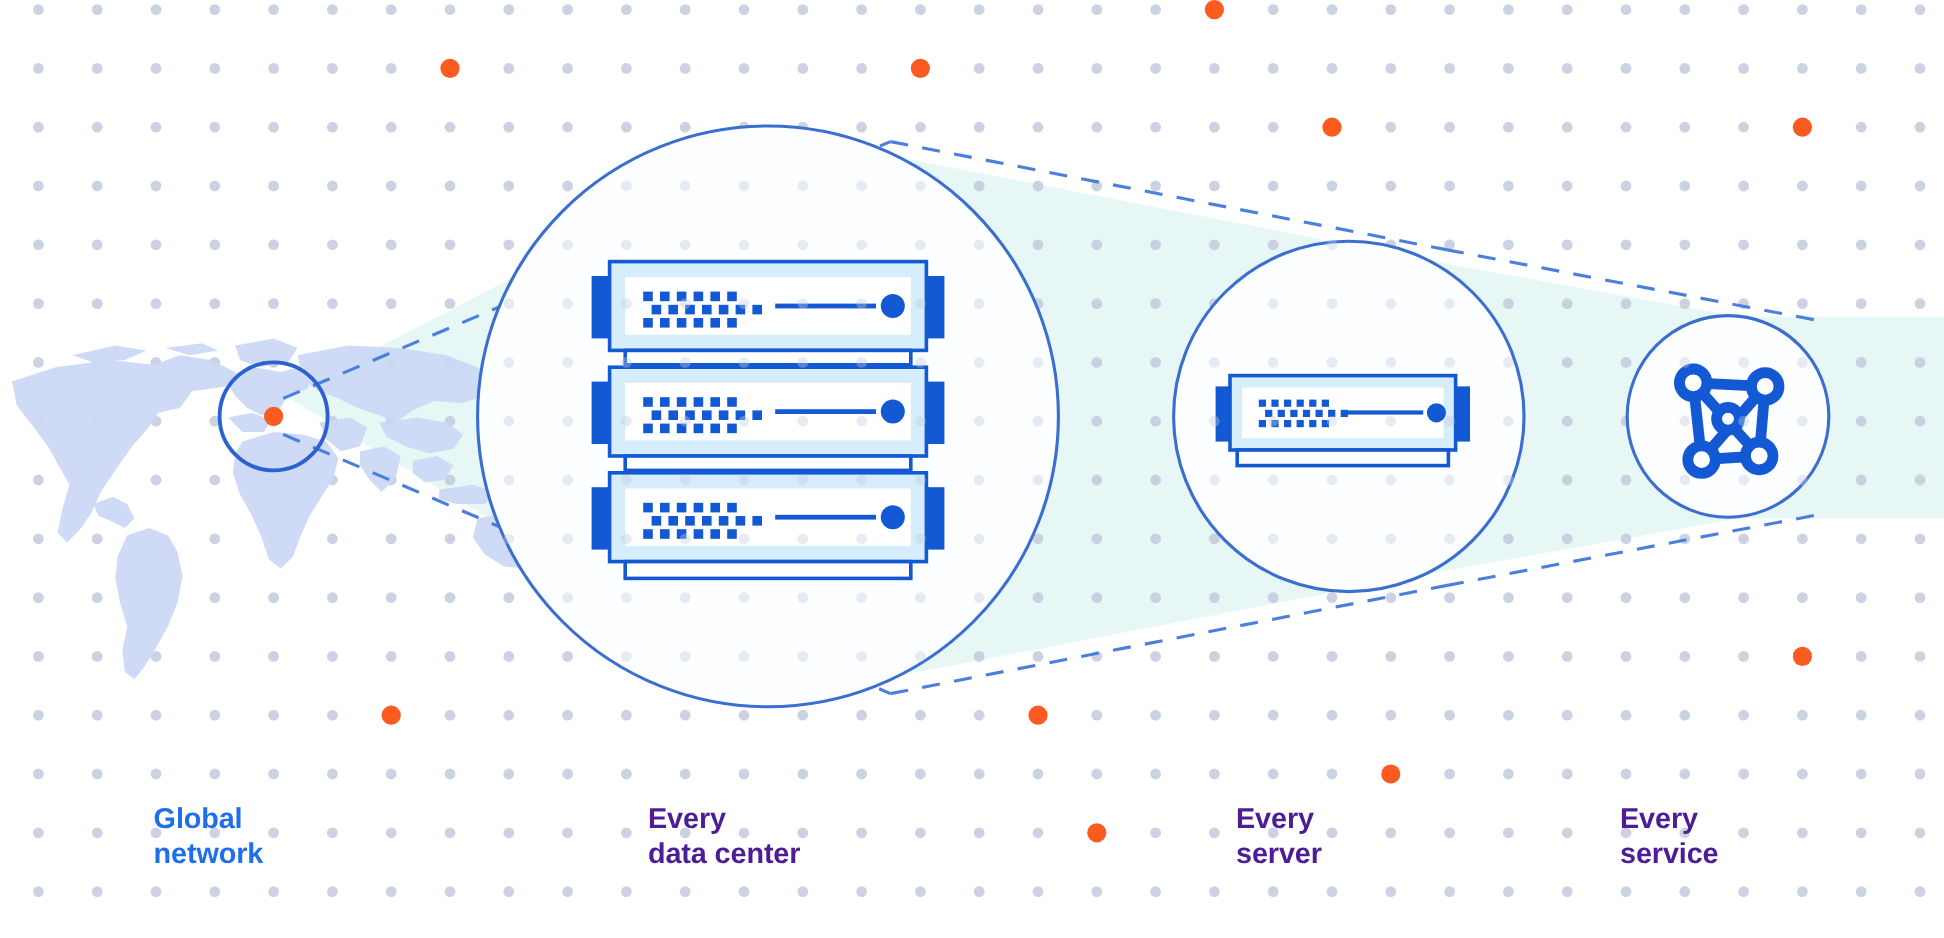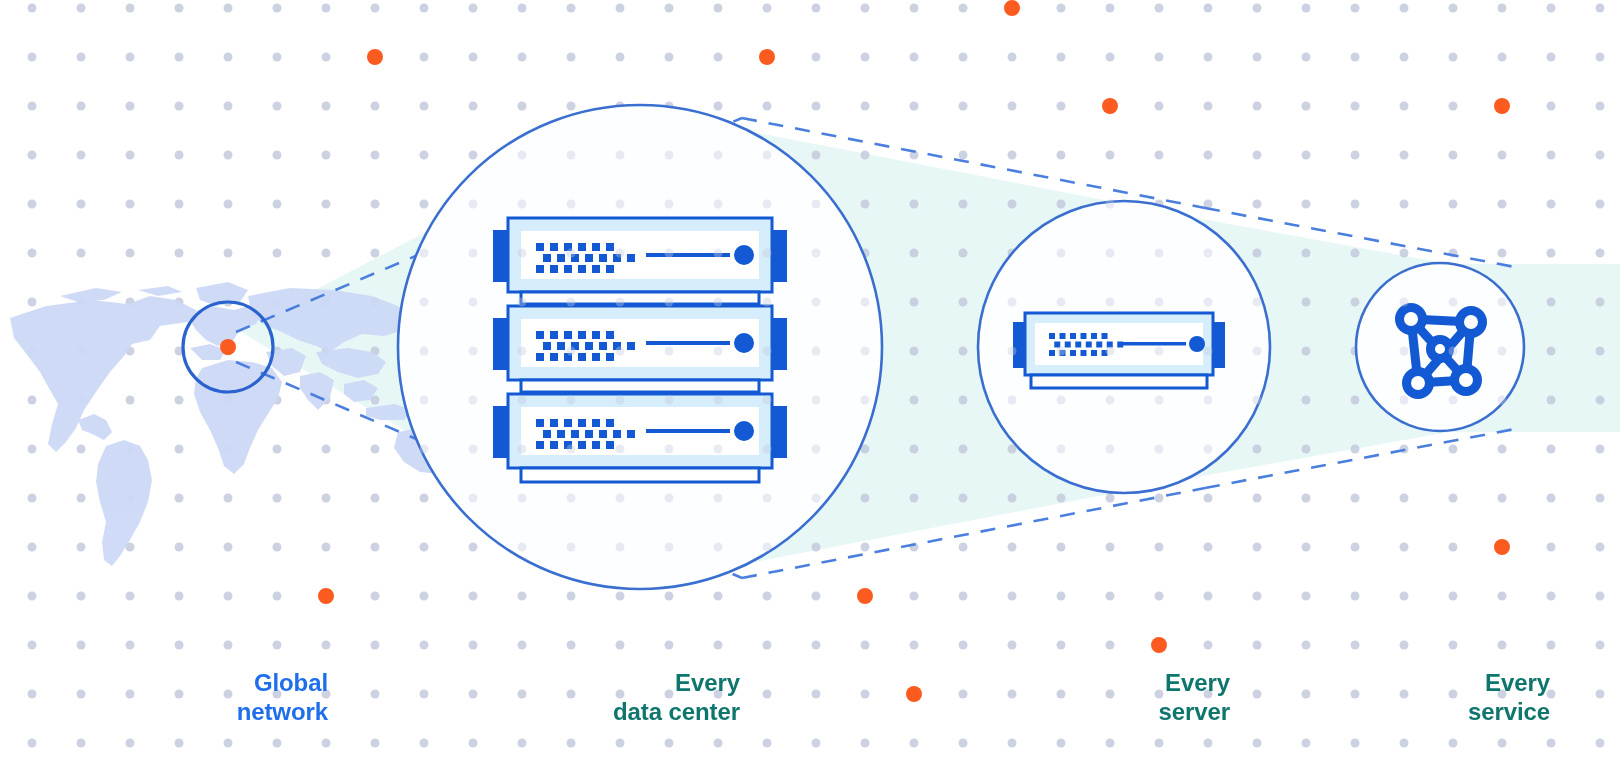--- a/index.html
+++ b/index.html
@@ -25,30 +25,30 @@
   }
   .labels {
     position: absolute;
     top: 0; left: 0;
     width: 1620px;
     height: 782px;
     pointer-events: none;
   }
   .label {
     position: absolute;
-    text-align: right;
+    text-align: left;
     font-family: "Liberation Sans", sans-serif;
     font-size: 24px;
     font-weight: 700;
     line-height: 1.22;
     letter-spacing: -0.1px;
     white-space: pre-line;
     pointer-events: auto;
   }
-  .label.dark { color: #0f766e; }
+  .label.dark { color: #4c1d95; }
   .label.accent { color: #1f6fec; }
   .lbl-global   { left: 128px;  top: 668px; width: 200px; }
   .lbl-dc       { left: 540px;  top: 668px; width: 200px; }
   .lbl-server   { left: 1030px; top: 668px; width: 200px; }
   .lbl-service  { left: 1350px; top: 668px; width: 200px; }
 </style>
 </head>
 <body>
 
 <div id="stage">

